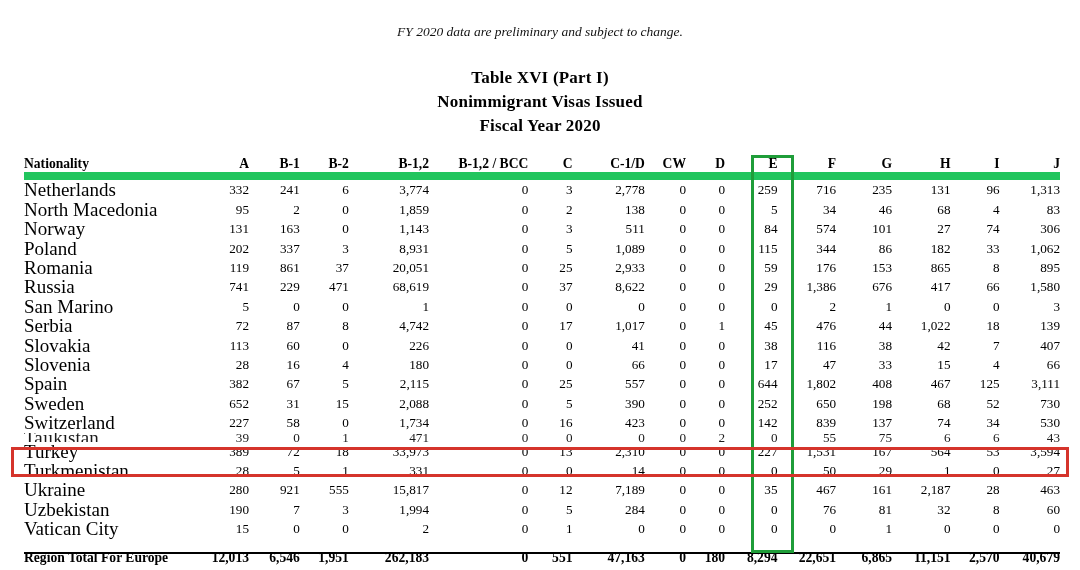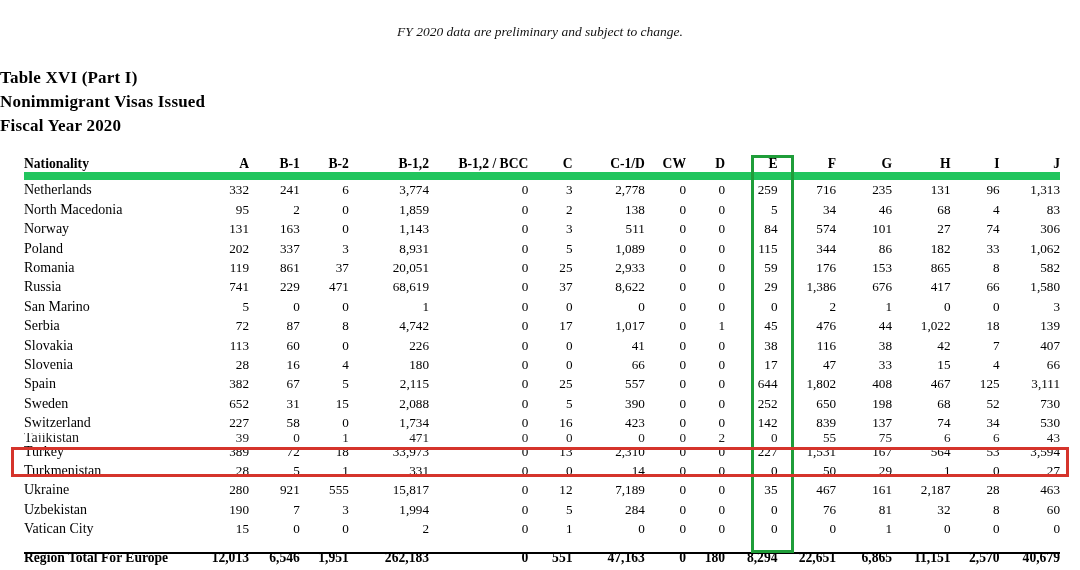--- a/index.html
+++ b/index.html
@@ -22,21 +22,21 @@
   }
   .note {
     text-align: center;
     font-style: italic;
     font-size: 13.5px;
     margin-top: 24px;
     color: #111;
     font-family: "Liberation Serif", serif;
   }
   .title-block {
-    text-align: left;
+    text-align: center;
     margin-top: 26px;
     line-height: 1.42;
   }
   .title-block div {
     font-weight: bold;
     font-size: 17px;
     letter-spacing: 0.2px;
   }
   table.visa {
     border-collapse: collapse;
@@ -64,21 +64,21 @@
   }
   th.num, td.num {
     text-align: right;
     padding-right: 9px;
   }
   tbody td {
     height: 19.4px;
     line-height: 19.4px;
     font-size: 13.2px;
   }
-  tbody tr.data td.nat { font-size: 14px; margin-left: 48px; }
+  tbody tr.data td.nat { font-size: 19px; margin-left: 48px; }
   .col-a   { width: 54px; }
   .col-b1  { width: 54px; }
   .col-b2  { width: 52px; }
   .col-b12 { width: 86px; }
   .col-bcc { width: 104px; }
   .col-c   { width: 48px; }
   .col-c1d { width: 78px; }
   .col-cw  { width: 44px; }
   .col-d   { width: 42px; }
   .col-e   { width: 56px; }
@@ -244,21 +244,21 @@
         <td class="num col-bcc">0</td>
         <td class="num col-c">25</td>
         <td class="num col-c1d">2,933</td>
         <td class="num col-cw">0</td>
         <td class="num col-d">0</td>
         <td class="num col-e">59</td>
         <td class="num col-f">176</td>
         <td class="num col-g">153</td>
         <td class="num col-h">865</td>
         <td class="num col-i">8</td>
-        <td class="num col-j">582</td>
+        <td class="num col-j">895</td>
       </tr>
       <tr class="data">
         <td class="nat">Russia</td>
         <td class="num col-a">741</td>
         <td class="num col-b1">229</td>
         <td class="num col-b2">471</td>
         <td class="num col-b12">68,619</td>
         <td class="num col-bcc">0</td>
         <td class="num col-c">37</td>
         <td class="num col-c1d">8,622</td>

